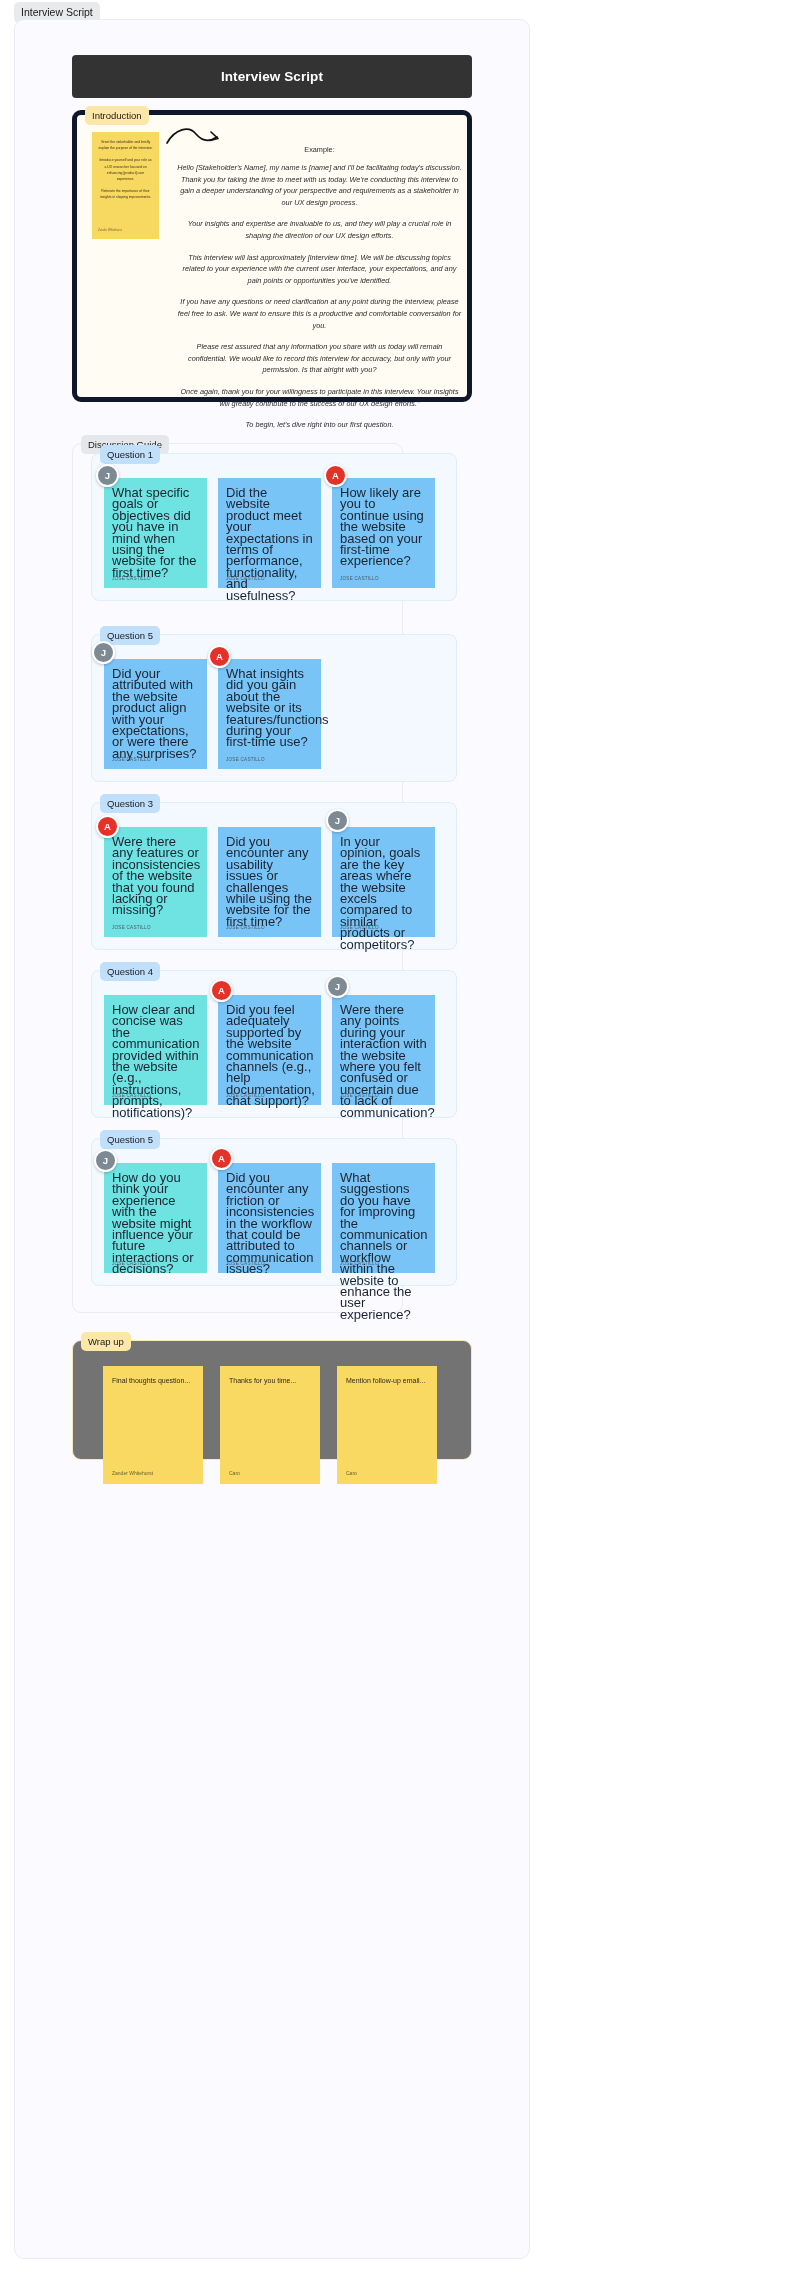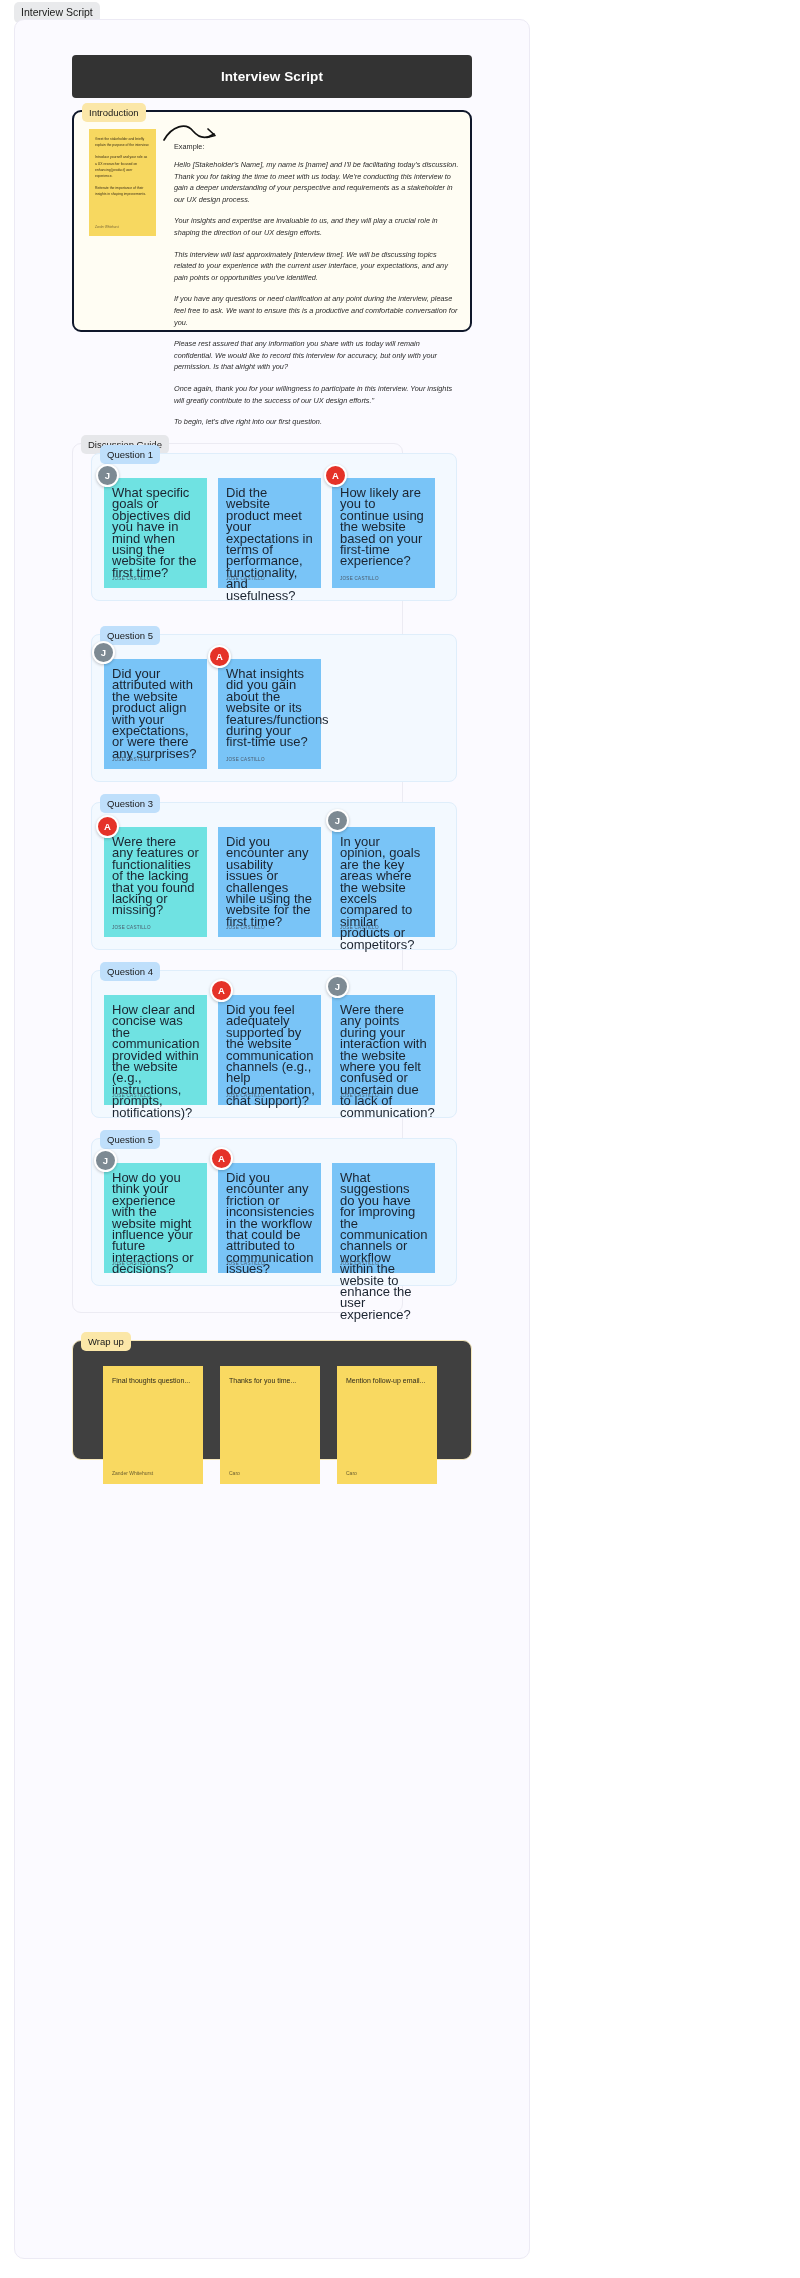--- a/index.html
+++ b/index.html
@@ -45,22 +45,22 @@
     font-size: 9.5px; line-height: 13px;
     padding: 2.5px 7px 3.5px 7px; border-radius: 5px;
     white-space: nowrap; color: #1a1a1a;
   }
   .lab-yellow { background: #fbe7a8; }
   .lab-grey   { background: #e6e7ea; }
   .lab-blue   { background: #bfdffb; }
 
   
   .intro {
-    left: 72px; top: 110px; width: 400px; height: 222px;
-    background: #fffdf3; border: 2px solid #0f172a;
+    left: 72px; top: 110px; width: 400px; height: 292px;
+    background: #fffdf3; border: 5px solid #0f172a; text-align: center;
   }
   .sticky-yellow-sm {
     position: absolute; left: 15px; top: 17px;
     width: 67px; height: 107px;
     background: #f7d860;
     padding: 7px 6px;
     font-size: 3.4px; line-height: 6.2px; color: #3d3118;
     overflow: hidden;
   }
   .sticky-yellow-sm p { margin-bottom: 6px; }
@@ -113,21 +113,21 @@
     border: 2px solid #ffffff; display: flex; align-items: center;
     justify-content: center; color: #ffffff; font-size: 9.5px;
     font-weight: 600; box-shadow: 0 1px 3px rgba(0,0,0,.22); z-index: 5;
   }
   .av-j { background: #7d8a93; }
   .av-a { background: #e53228; }
 
   
   .wrap {
     left: 72px; top: 1340px; width: 400px; height: 120px;
-    background: #404040; border: 1px solid #f7e9bd;
+    background: #737373; border: 1px solid #f7e9bd;
   }
   .wrap-row {
     position: absolute; left: 30px; top: 25px;
     display: flex; gap: 17px;
   }
   .wrap-card {
     position: relative; width: 100px; height: 118px;
     background: #f9d961; padding: 10px 9px 0 9px;
   }
   .wrap-card .txt { font-size: 7px; line-height: 10px; color: #2e2a1c; }
@@ -209,21 +209,21 @@
             <div class="txt">What insights did you gain about the website or its features/functions during your first-time use?</div>
             <div class="author">JOSE CASTILLO</div>
             <div class="avatar av-a" style="left: -10px; top: -14px;">A</div>
           </div>
         </div>
       </div>
       <div class="qblock" style="top: 358px; padding-left: 48px;">
         <div class="sec-label lab-blue">Question 3</div>
         <div class="card-row">
           <div class="card c-teal">
-            <div class="txt">Were there any features or functionalities of the lacking that you found lacking or missing?</div>
+            <div class="txt">Were there any features or inconsistencies of the website that you found lacking or missing?</div>
             <div class="author">JOSE CASTILLO</div>
             <div class="avatar av-a" style="left: -8px; top: -12px;">A</div>
           </div>
           <div class="card c-blue">
             <div class="txt">Did you encounter any usability issues or challenges while using the website for the first time?</div>
             <div class="author">JOSE CASTILLO</div>
           </div>
           <div class="card c-blue">
             <div class="txt">In your opinion, goals are the key areas where the website excels compared to similar products or competitors?</div>
             <div class="author">JOSE CASTILLO</div>

